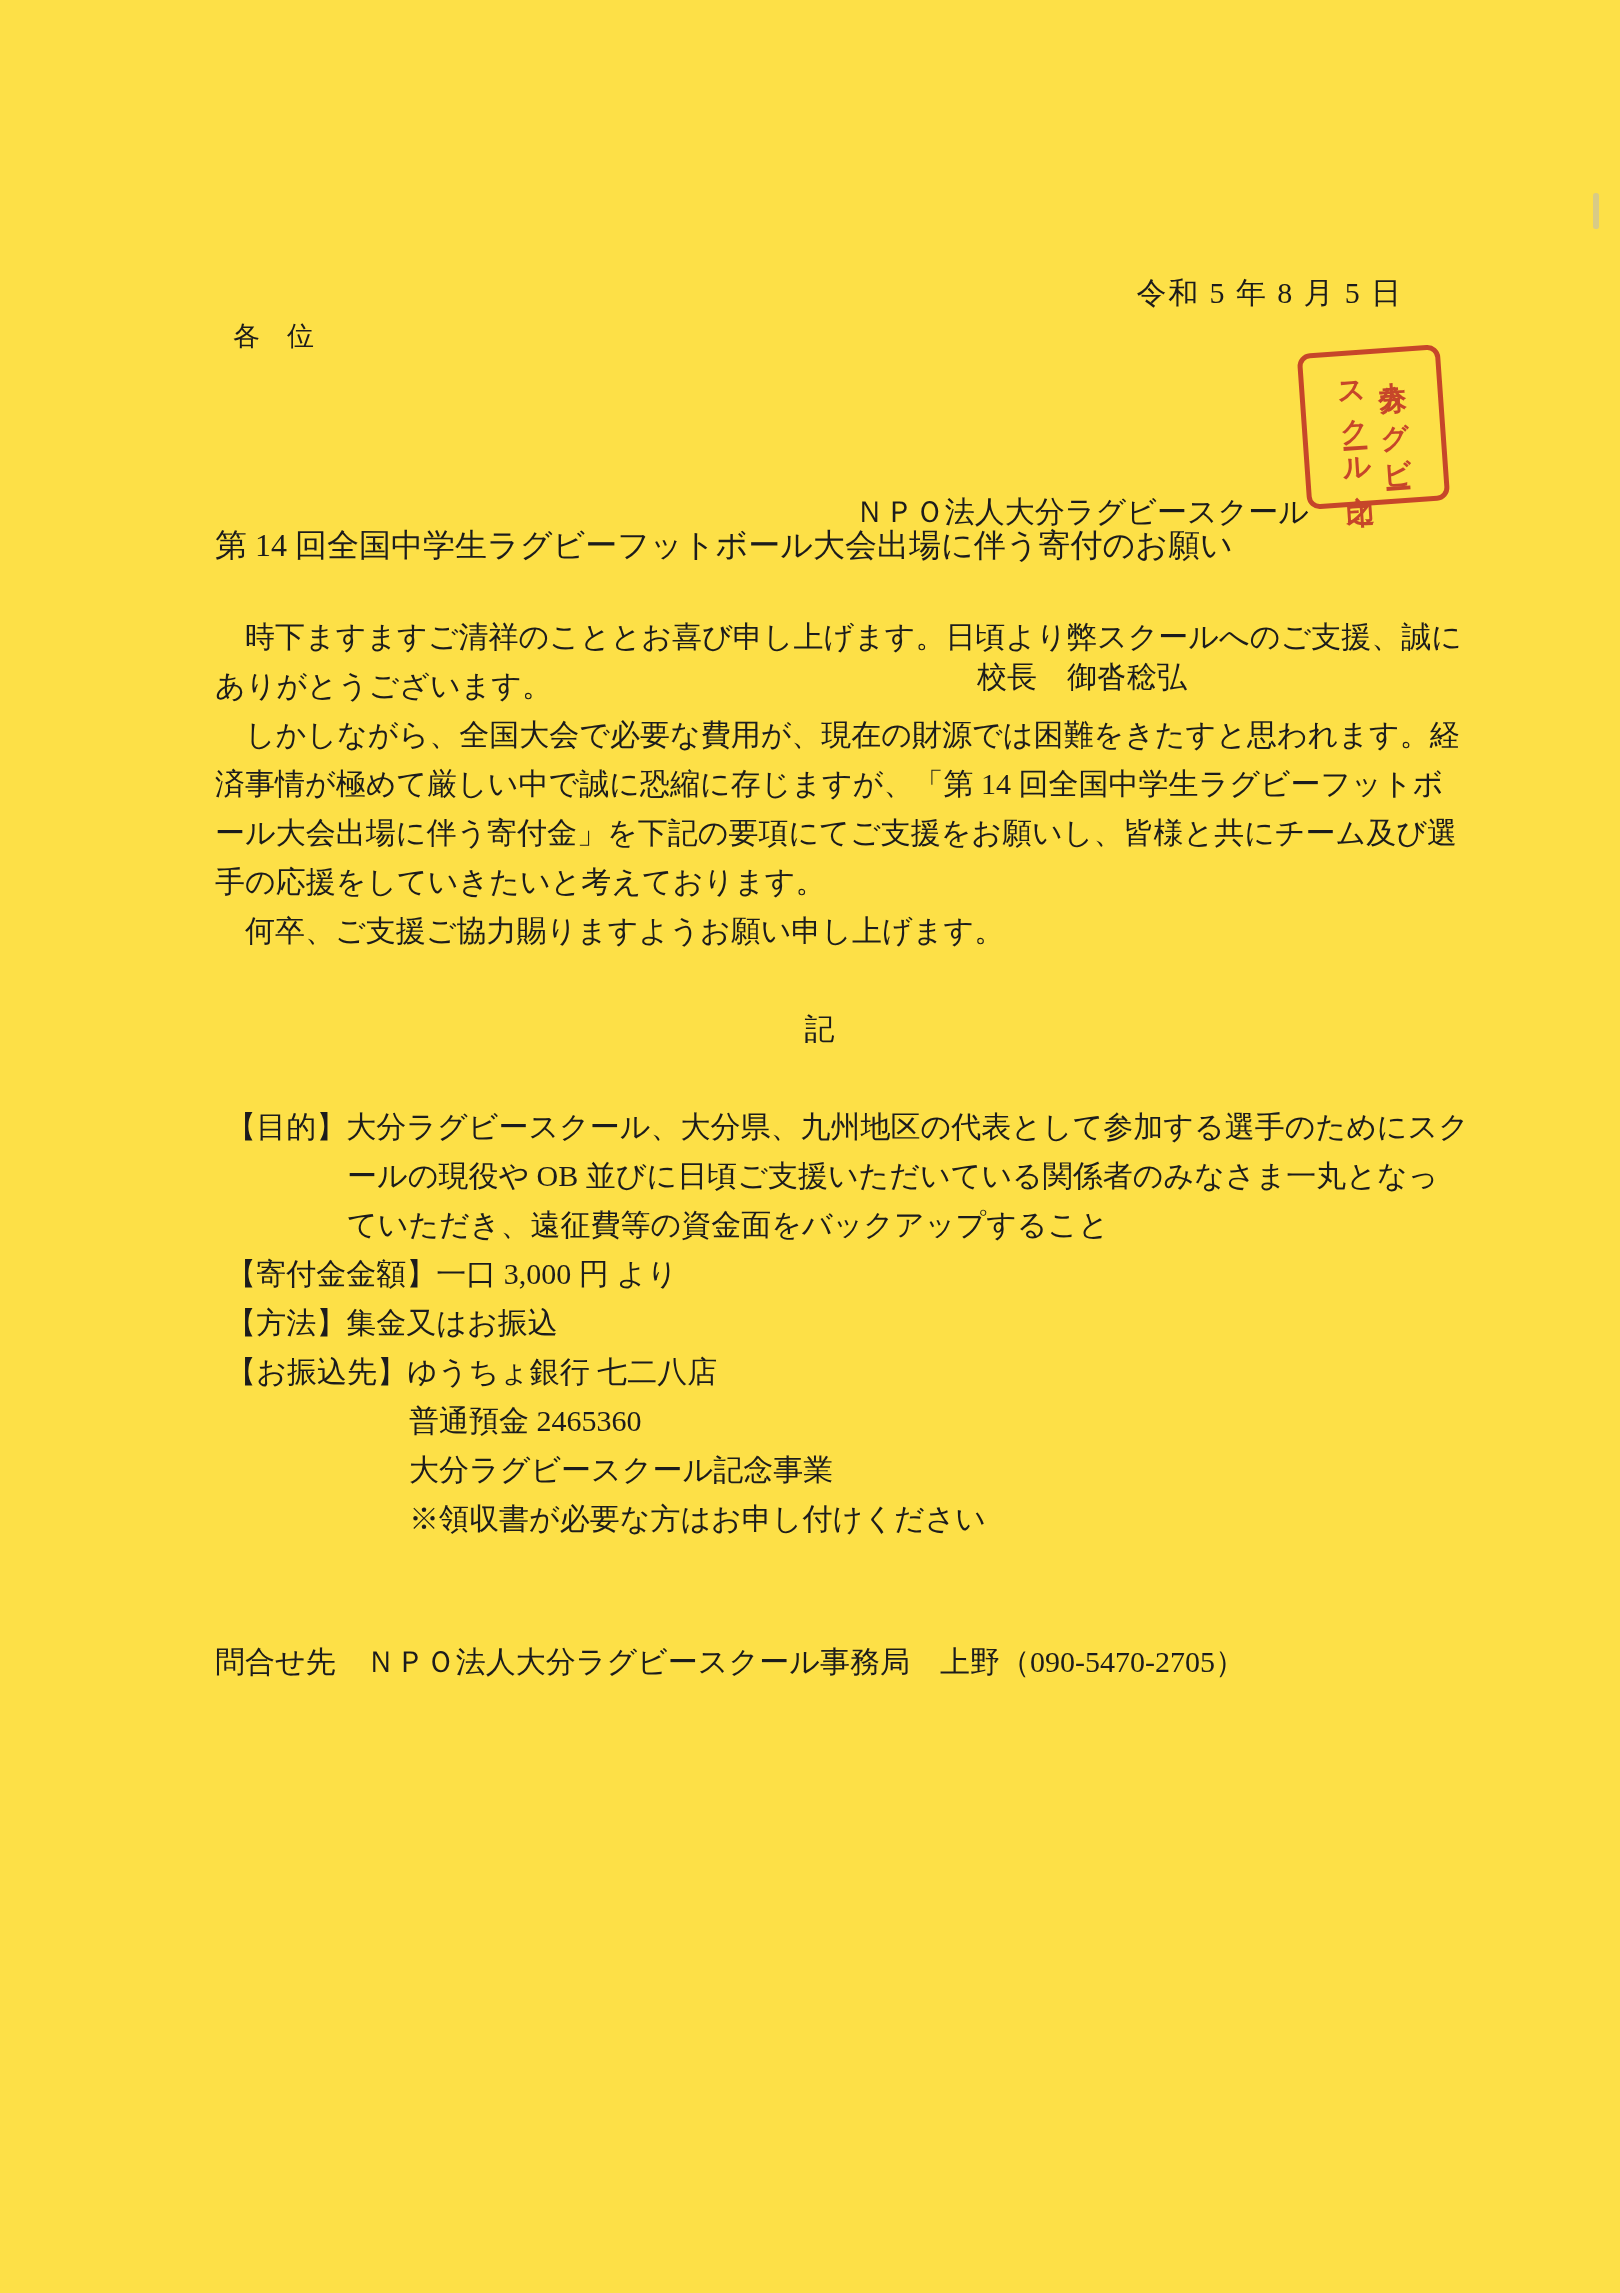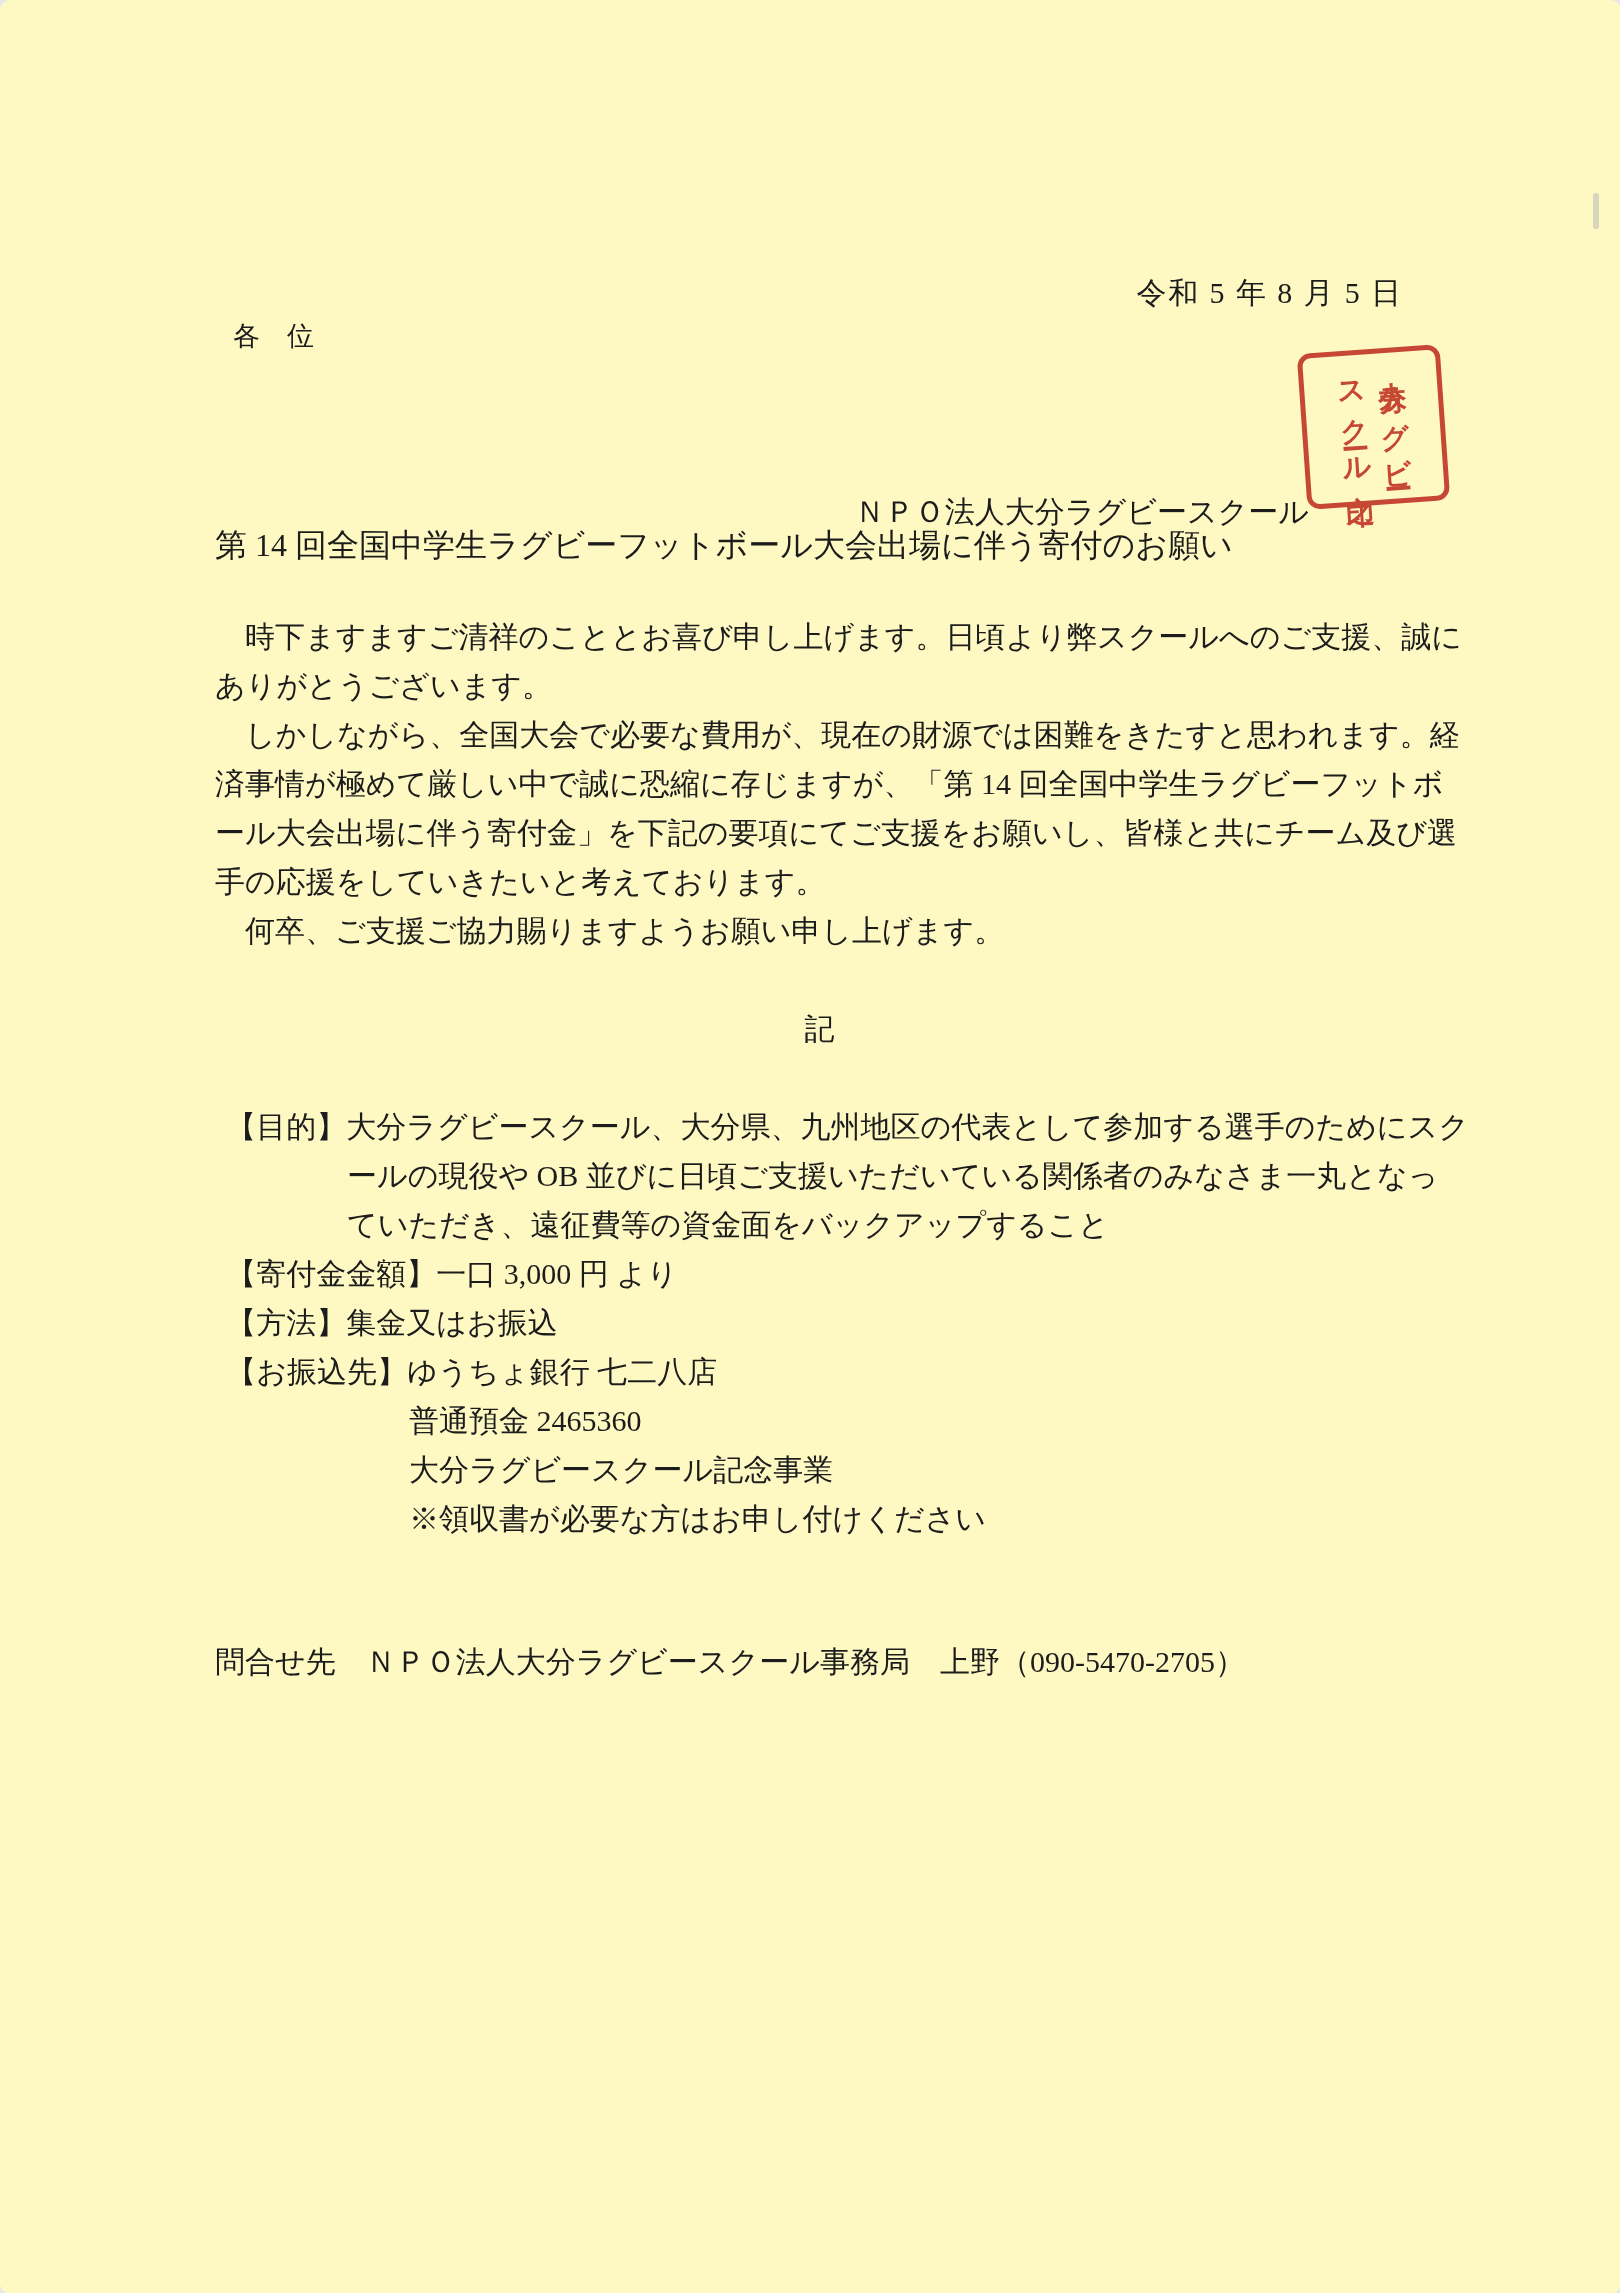--- a/index.html
+++ b/index.html
@@ -4,25 +4,24 @@
 <style>
   html, body {
     margin: 0;
     padding: 0;
     background: #e8e8e8;
   }
   .page {
     position: relative;
     width: 1621px;
     height: 2294px;
-    background: #fef9c3;
+    background: #fde047;
     font-family: "Liberation Serif", "DejaVu Serif", serif;
     color: #1c1c1c;
     overflow: hidden;
-    border-radius: 11px;
   }
   .abs { position: absolute; }
 
   .date-line {
     top: 273px;
     right: 218px;
     font-size: 30px;
     letter-spacing: 1.9px;
     white-space: pre;
   }
@@ -113,20 +112,21 @@
 <body>
 
 <div class="page">
 
   <div class="abs date-line">令和 5 年 8 月 5 日</div>
 
   <div class="abs salutation">各　位</div>
 
   <div class="abs sender-block">
     <div>ＮＰＯ法人大分ラグビースクール</div>
+    <div>校長　御沓稔弘</div>
   </div>
 
   <div class="abs seal" style="border-color: rgb(194, 58, 40); color: rgb(194, 58, 40);">
     <div class="seal-text">大分ラグビースクール之印</div>
   </div>
 
   <div class="abs doc-title">第 14 回全国中学生ラグビーフットボール大会出場に伴う寄付のお願い</div>
 
   <div class="abs main">
     <p class="para">　時下ますますご清祥のこととお喜び申し上げます。日頃より弊スクールへのご支援、誠に

